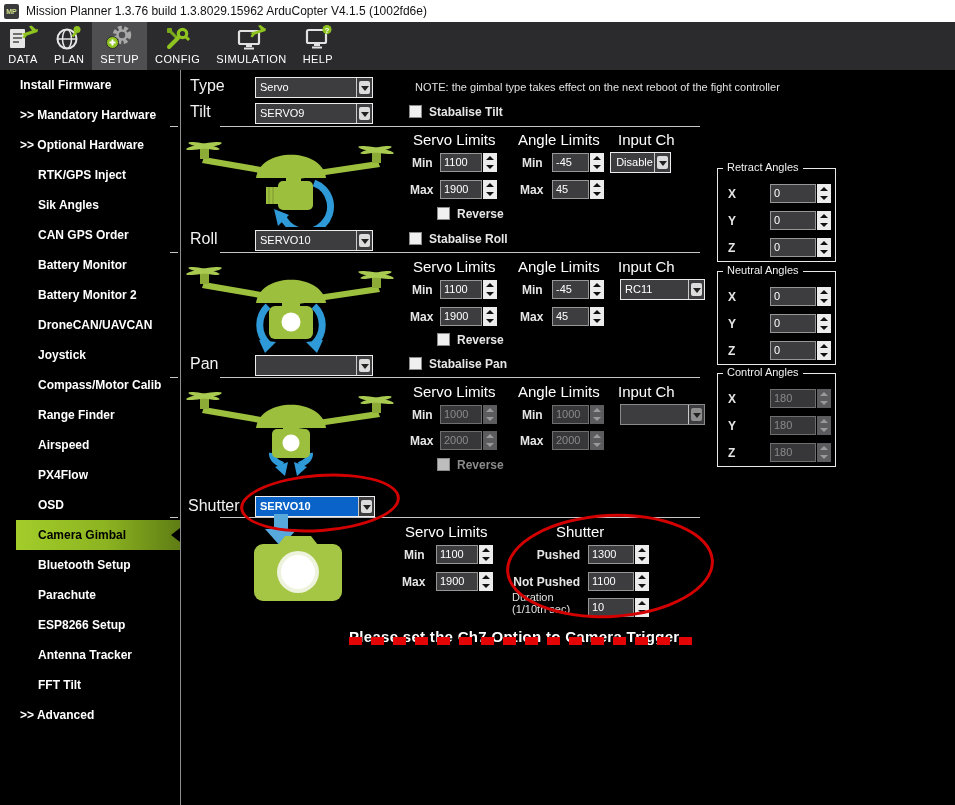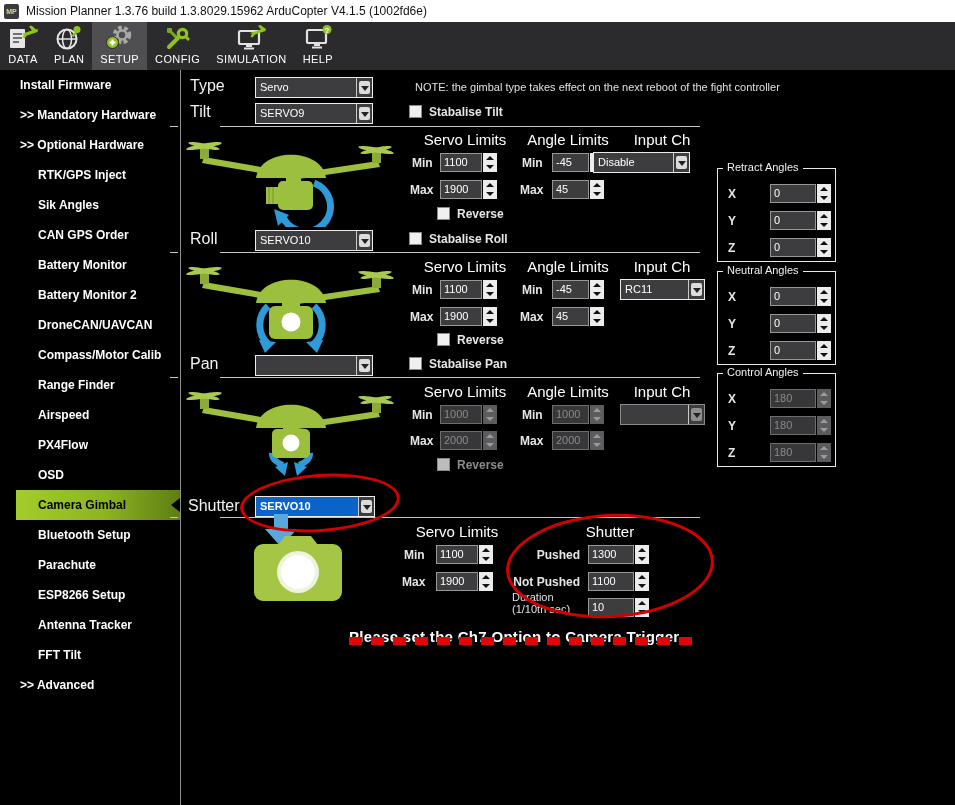--- a/index.html
+++ b/index.html
@@ -29,21 +29,21 @@
   .side-item { height:30px; line-height:30px; font-size:12px; font-weight:bold; color:#fff; padding-left:22px;
                white-space:nowrap; overflow:hidden; cursor:pointer; position:relative; }
   .side-item.lvl0 { padding-left:4px; }
   .side-item.active { background:linear-gradient(90deg,#a3cd2a 0%,#8cb321 55%,#5f7d14 100%); color:#000; }
   .side-item.active::after { content:""; position:absolute; right:0; top:50%; margin-top:-7px;
                border-top:7px solid transparent; border-bottom:7px solid transparent; border-right:9px solid #000; }
 
   
   .rlab { position:absolute; font-size:16px; color:#f2f2f2; }
   .flab { position:absolute; font-size:12px; font-weight:bold; color:#e6e6e6; }
-  .ghdr { position:absolute; font-size:15px; color:#fff; text-align:center; }
+  .ghdr { position:absolute; font-size:15px; color:#fff; }
   .note { position:absolute; font-size:11px; color:#e0e0e0; }
   .sep  { position:absolute; height:1px; background:#c6c6c6; }
 
   .combo { position:absolute; display:flex; background:#3d3d3f; border:1px solid #ececec; height:21px; }
   .ctext { flex:1; font-size:11px; color:#fff; line-height:18px; padding-left:4px; overflow:hidden; white-space:nowrap; }
   .cbtn  { width:16px; position:relative; background:#3d3d3f; border-left:1px solid #c9c9c9; }
   .cbtn::before { content:""; position:absolute; left:2px; top:3px; width:11px; height:13px; background:#dcdcdc; border-radius:2px; }
   .cbtn::after  { content:""; position:absolute; left:4px; top:8px; border-left:4px solid transparent; border-right:4px solid transparent; border-top:5px solid #222; }
   .combo.sel .ctext { background:#0a63c9; font-weight:bold; }
   .combo.dis { border-color:#8a8a8a; }
@@ -156,20 +156,21 @@
   <div class="sidebar">
     <div class="side-item lvl0">Install Firmware</div>
     <div class="side-item lvl0">&gt;&gt; Mandatory Hardware</div>
     <div class="side-item lvl0">&gt;&gt; Optional Hardware</div>
     <div class="side-item">RTK/GPS Inject</div>
     <div class="side-item">Sik Angles</div>
     <div class="side-item">CAN GPS Order</div>
     <div class="side-item">Battery Monitor</div>
     <div class="side-item">Battery Monitor 2</div>
     <div class="side-item">DroneCAN/UAVCAN</div>
+    <div class="side-item">Joystick</div>
     <div class="side-item">Compass/Motor Calib</div>
     <div class="side-item">Range Finder</div>
     <div class="side-item">Airspeed</div>
     <div class="side-item">PX4Flow</div>
     <div class="side-item">OSD</div>
     <div class="side-item active">Camera Gimbal</div>
     <div class="side-item">Bluetooth Setup</div>
     <div class="side-item">Parachute</div>
     <div class="side-item">ESP8266 Setup</div>
     <div class="side-item">Antenna Tracker</div>
@@ -227,21 +228,21 @@
   <span class="flab" style="left:522px;top:156px;">Min</span>
   <div class="nud sm" style="left:552px;top:153px;">
     <span class="nf">-45</span>
       <span class="ns"></span>
   </div>
   <span class="flab" style="left:520px;top:183px;">Max</span>
   <div class="nud sm" style="left:552px;top:180px;">
     <span class="nf">45</span>
       <span class="ns"></span>
   </div>
-  <div class="combo" style="left:593px;top:152px;width:97px;">
+  <div class="combo" style="left:610px;top:152px;width:61px;text-align:center;">
     <span class="ctext">Disable</span>
     <span class="cbtn"></span>
   </div>
   <span class="cb" style="left:437px;top:207px;"></span>
   <span class="flab" style="left:457px;top:207px;">Reverse</span>
 
   <span class="rlab" style="left:190px;top:230px;">Roll</span>
   <div class="combo" style="left:255px;top:230px;width:118px;">
     <span class="ctext">SERVO10</span>
     <span class="cbtn"></span>

